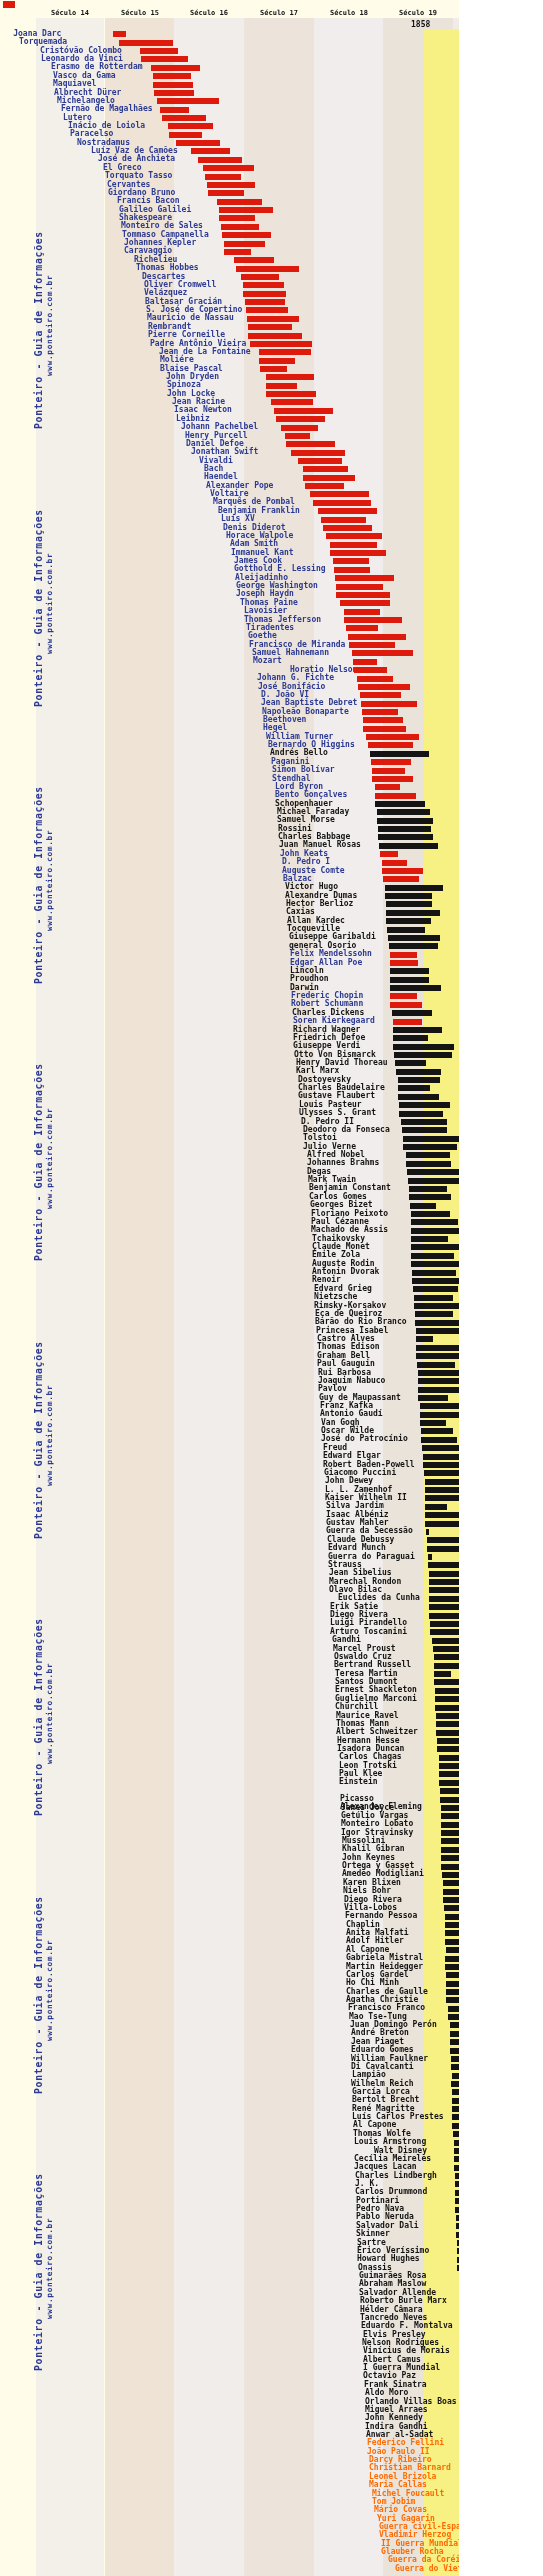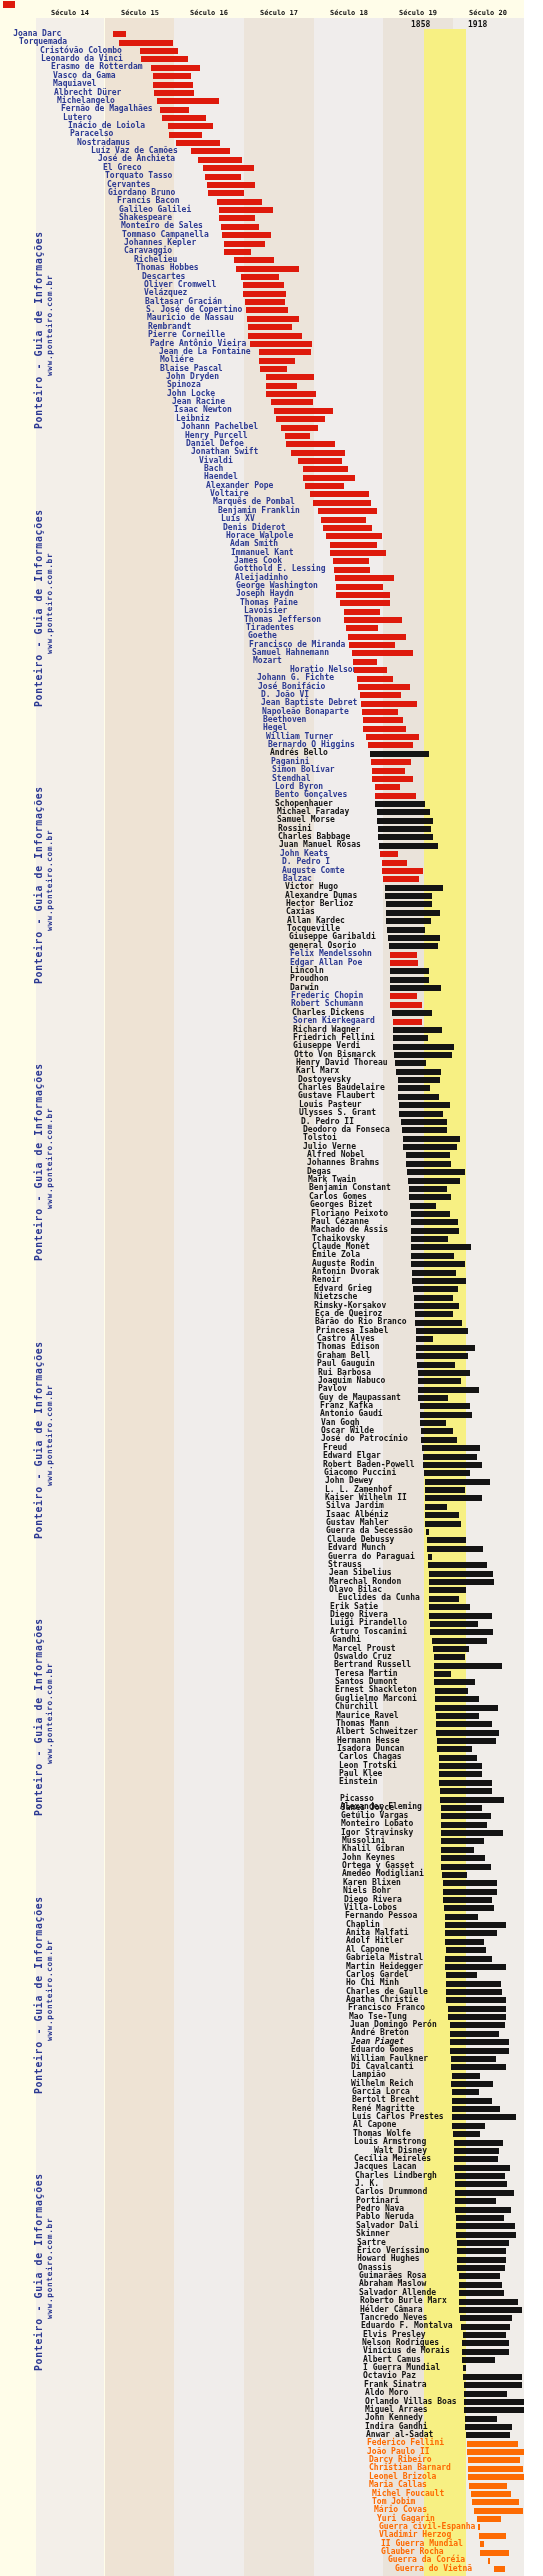--- a/index.html
+++ b/index.html
@@ -1,17 +1,17 @@
 <!DOCTYPE html>
 <html style="font-size:11px"><head>
 <meta charset="utf-8">
 <style>
   html,body{margin:0;padding:0;}
   body{font-family:"DejaVu Sans Mono","Liberation Mono",monospace;}
-  #page{position:relative;width:524px;height:2576px;background:#fffde9;overflow:hidden;}
+  #page{position:relative;width:459px;height:2576px;background:#fffde9;overflow:hidden;}
   .stripe{position:absolute;top:18px;bottom:0;}
   .band{position:absolute;top:29px;bottom:0;}
   .century-label{position:absolute;top:9px;width:70px;text-align:center;
     font-size:7px;font-weight:bold;color:#111;white-space:nowrap;}
   .band-label{position:absolute;top:19.5px;font-size:8px;font-weight:bold;color:#111;white-space:nowrap;}
   .logo{position:absolute;left:2.8px;top:1.4px;width:12px;height:6.3px;}
   .row-label{position:absolute;font-size:8px;font-weight:bold;white-space:nowrap;line-height:8.4px;}
   .bar{position:absolute;height:5.6px;}
   .vtext{position:absolute;writing-mode:vertical-rl;transform:rotate(180deg);
     white-space:nowrap;font-weight:bold;}
@@ -521,21 +521,21 @@
       </div>
       <div>
         <div class="row-label" style="left: 293px; top: 1017px; color: rgb(44, 58, 146);">Soren Kierkegaard</div>
         <div class="bar" style="left: 393px; top: 1019px; width: 29px; background: rgb(222, 26, 12);"></div>
       </div>
       <div>
         <div class="row-label" style="left: 293px; top: 1026px; color: rgb(20, 20, 20);">Richard Wagner</div>
         <div class="bar" style="left: 393px; top: 1027px; width: 49px; background: rgb(20, 20, 20);"></div>
       </div>
       <div>
-        <div class="row-label" style="left: 293px; top: 1034px; color: rgb(20, 20, 20);">Friedrich Fellini</div>
+        <div class="row-label" style="left: 293px; top: 1034px; color: rgb(20, 20, 20);">Friedrich Defoe</div>
         <div class="bar" style="left: 393px; top: 1035px; width: 35px; background: rgb(20, 20, 20);"></div>
       </div>
       <div>
         <div class="row-label" style="left: 293px; top: 1042px; color: rgb(20, 20, 20);">Giuseppe Verdi</div>
         <div class="bar" style="left: 393px; top: 1044px; width: 61px; background: rgb(20, 20, 20);"></div>
       </div>
       <div>
         <div class="row-label" style="left: 294px; top: 1051px; color: rgb(20, 20, 20);">Otto Von Bismarck</div>
         <div class="bar" style="left: 394px; top: 1052px; width: 58px; background: rgb(20, 20, 20);"></div>
       </div>
@@ -1001,21 +1001,21 @@
       </div>
       <div>
         <div class="row-label" style="left: 350px; top: 2021px; color: rgb(20, 20, 20);">Juan Domingo Perón</div>
         <div class="bar" style="left: 450px; top: 2022px; width: 55px; background: rgb(20, 20, 20);"></div>
       </div>
       <div>
         <div class="row-label" style="left: 351px; top: 2029px; color: rgb(20, 20, 20);">André Breton</div>
         <div class="bar" style="left: 450px; top: 2031px; width: 49px; background: rgb(20, 20, 20);"></div>
       </div>
       <div>
-        <div class="row-label" style="left: 351px; top: 2038px; color: rgb(20, 20, 20); font-style: italic;">Jean Piaget</div>
+        <div class="row-label" style="left: 351px; top: 2038px; color: rgb(20, 20, 20);">Jean Piaget</div>
         <div class="bar" style="left: 450px; top: 2039px; width: 59px; background: rgb(20, 20, 20);"></div>
       </div>
       <div>
         <div class="row-label" style="left: 351px; top: 2046px; color: rgb(20, 20, 20);">Eduardo Gomes</div>
         <div class="bar" style="left: 450px; top: 2048px; width: 59px; background: rgb(20, 20, 20);"></div>
       </div>
       <div>
         <div class="row-label" style="left: 351px; top: 2055px; color: rgb(20, 20, 20);">William Faulkner</div>
         <div class="bar" style="left: 451px; top: 2056px; width: 45px; background: rgb(20, 20, 20);"></div>
       </div>

